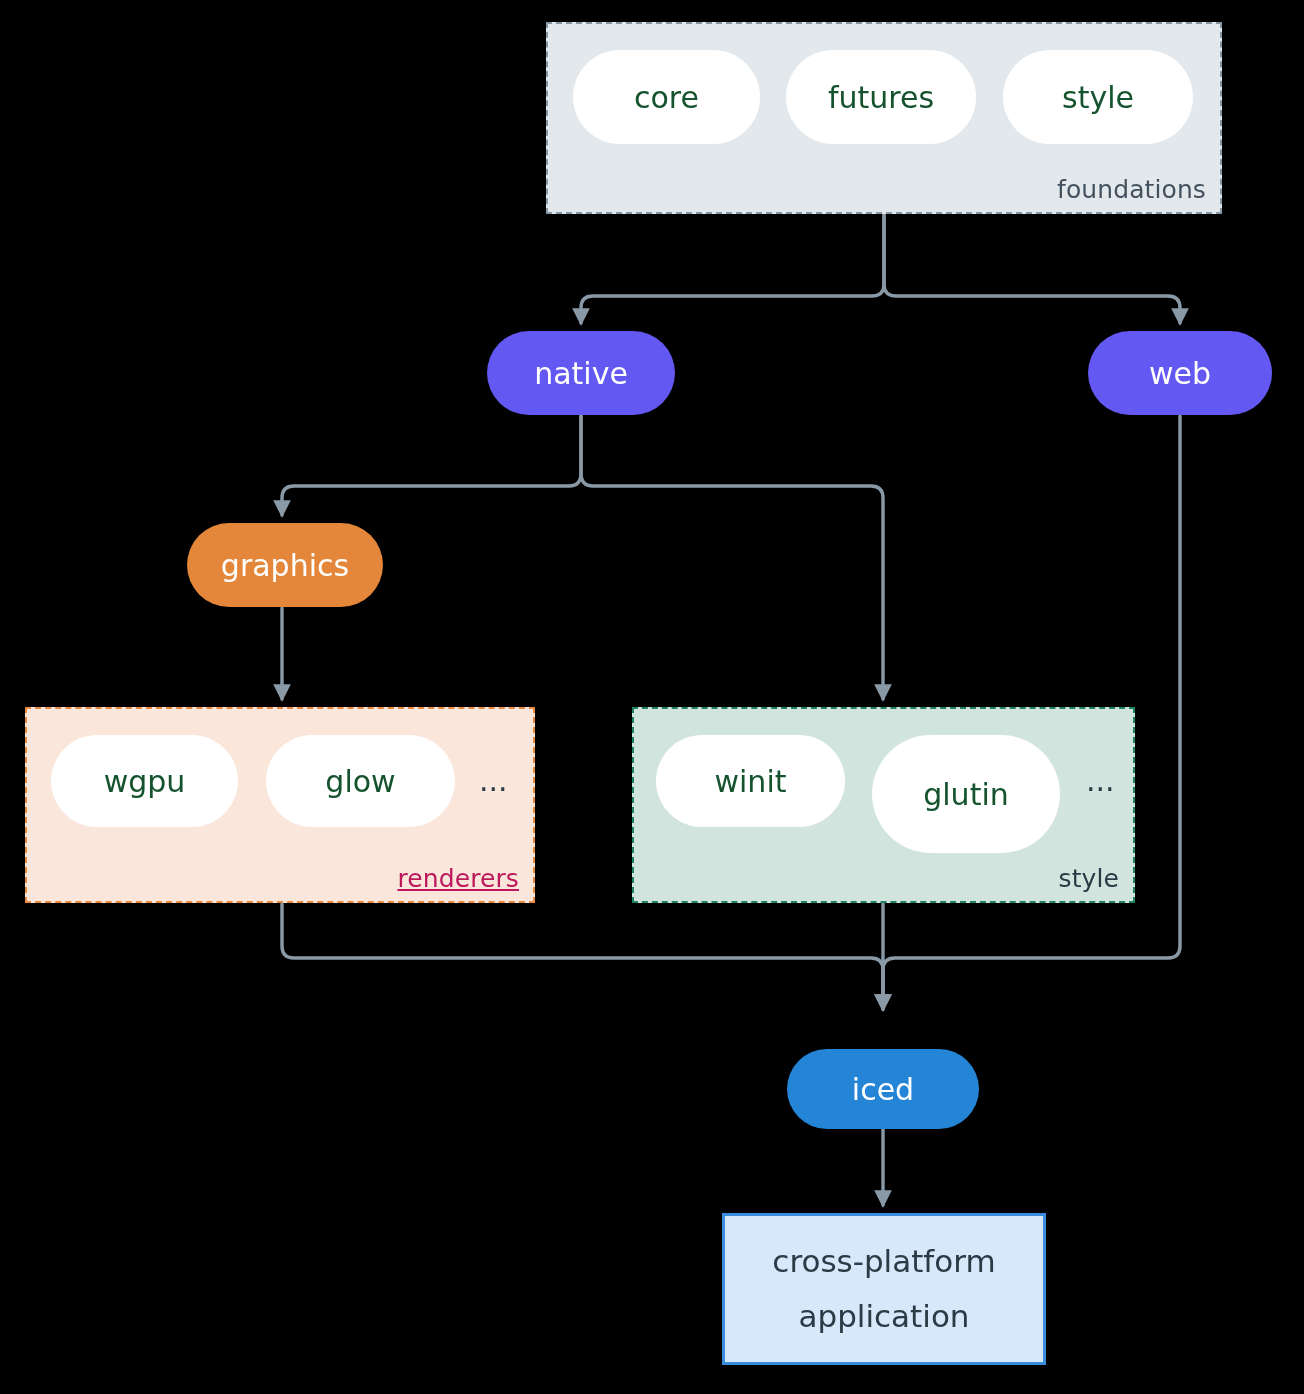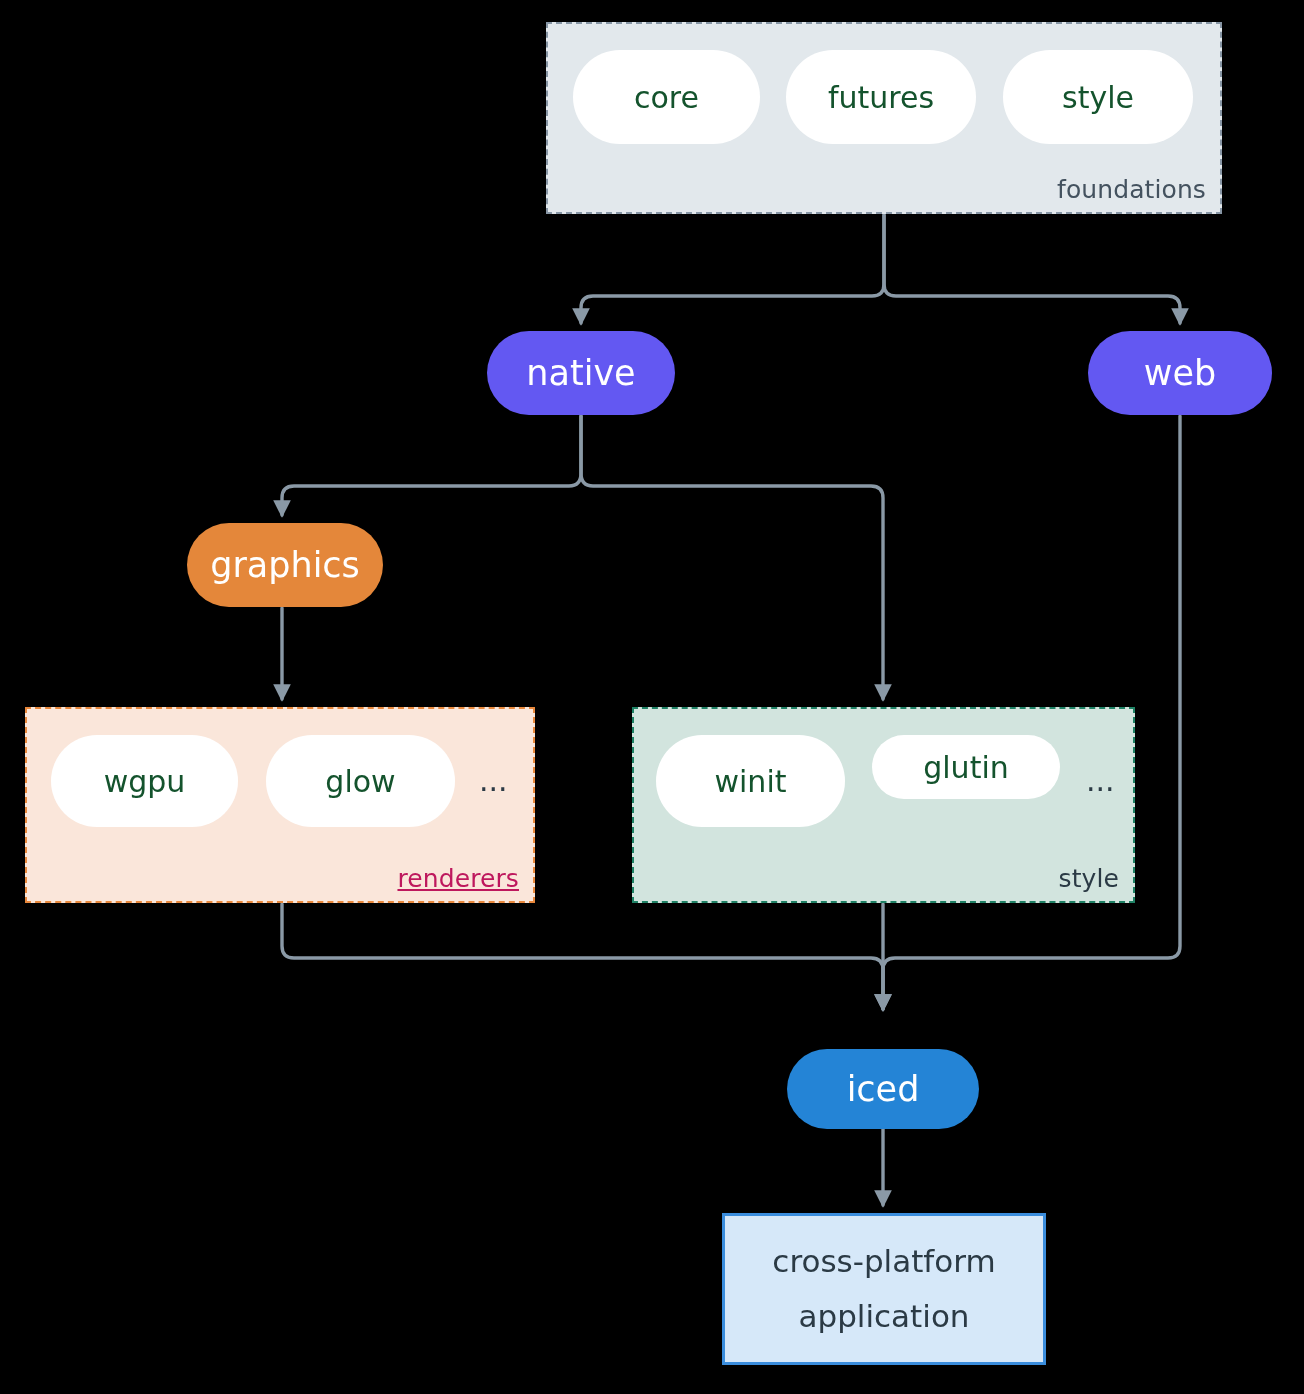--- a/index.html
+++ b/index.html
@@ -88,33 +88,33 @@
   #leaf-futures { left: 786px; top: 50px; width: 190px; height: 94px; }
   #leaf-style   { left: 1003px; top: 50px; width: 190px; height: 94px; }
 
   
   #leaf-wgpu { left: 51px;  top: 735px; width: 187px; height: 92px; }
   #leaf-glow { left: 266px; top: 735px; width: 189px; height: 92px; }
   #dots-renderers { left: 479px; top: 766px; }
 
   
   #leaf-winit  { left: 656px; top: 735px; width: 189px; height: 92px; }
-  #leaf-glutin { left: 872px; top: 735px; width: 188px; height: 64px; }
+  #leaf-glutin { left: 872px; top: 735px; width: 188px; height: 118px; }
   #dots-shells { left: 1086px; top: 766px; }
 
   
   .pill-node {
     position: absolute;
     box-sizing: border-box;
     border-radius: 999px;
     display: flex;
     align-items: center;
     justify-content: center;
     color: #ffffff;
-    font-size: 35px;
+    font-size: 30px;
     white-space: nowrap;
   }
   #node-native { left: 487px;  top: 331px;  width: 188px; height: 84px; background: #6358f2; }
   #node-web    { left: 1088px; top: 331px;  width: 184px; height: 84px; background: #6358f2; }
   #node-graphics { left: 187px; top: 523px; width: 196px; height: 84px; background: #e4873a; }
   #node-iced   { left: 787px;  top: 1017px; width: 192px; height: 80px; background: #2484d6; margin-top: 32px; }
 
   
   #node-app {
     position: absolute;

